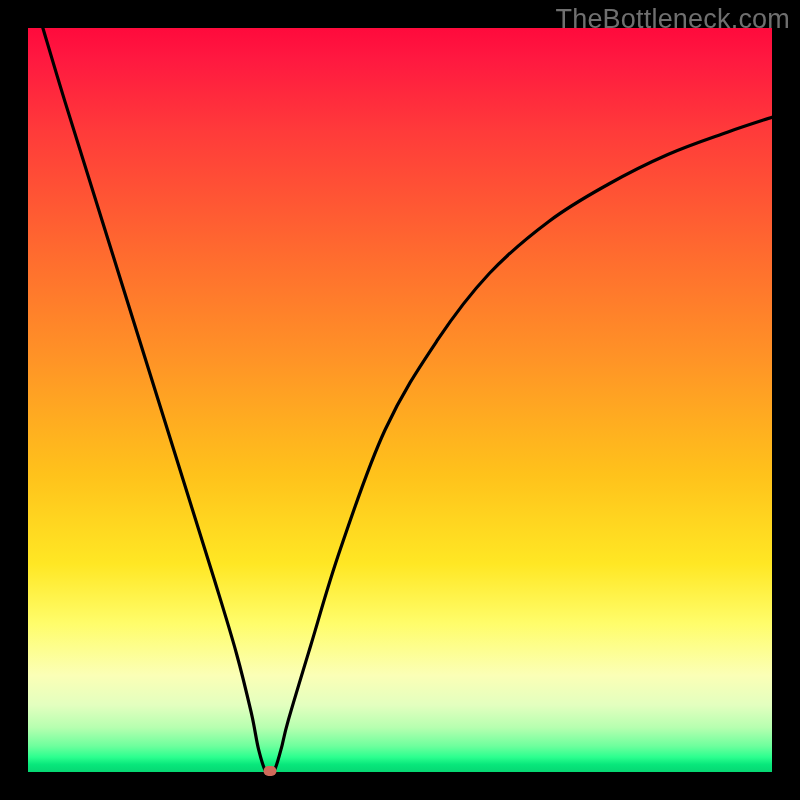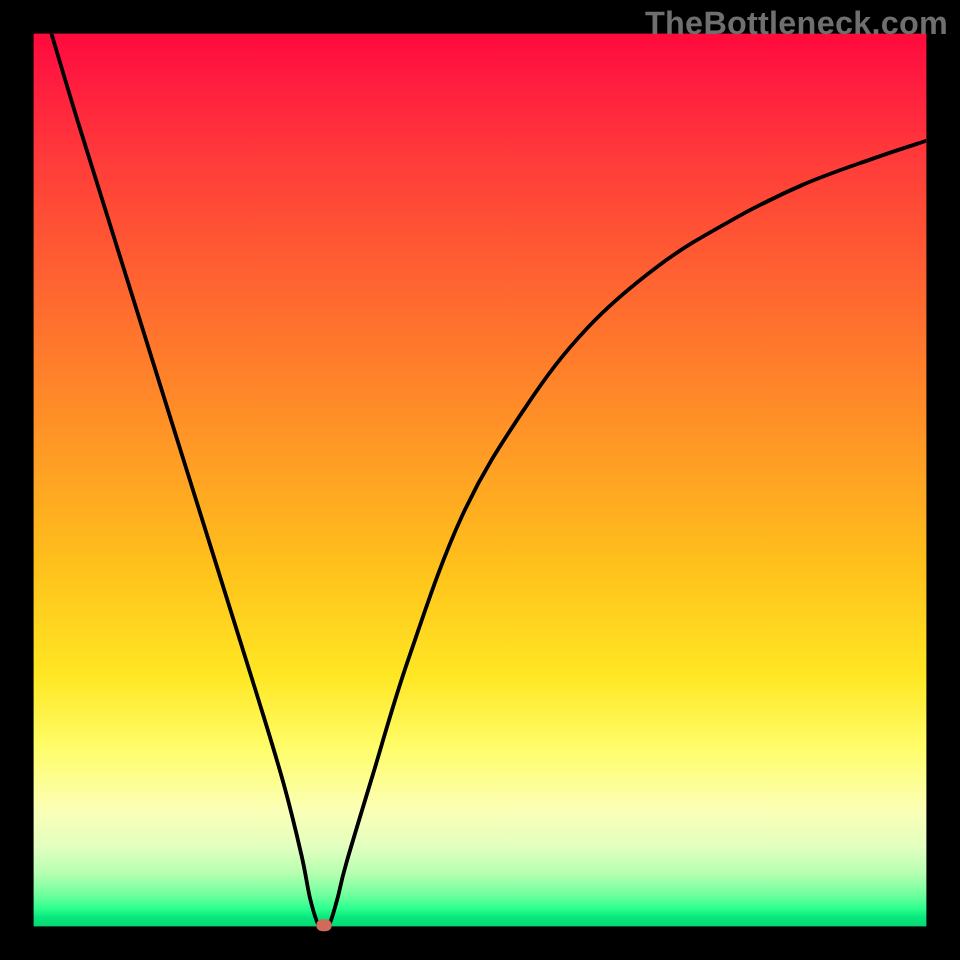--- a/index.html
+++ b/index.html
@@ -9,21 +9,20 @@
     height: 800px;
     overflow: hidden;
     background: #000;
     font-family: Arial, Helvetica, sans-serif;
   }
   .frame {
     position: relative;
     width: 800px;
     height: 800px;
     background: #000;
-    font-weight: bold;
   }
   .plot-area {
     position: absolute;
     left: 28px;
     top: 28px;
     width: 744px;
     height: 744px;
     
     background:
       

